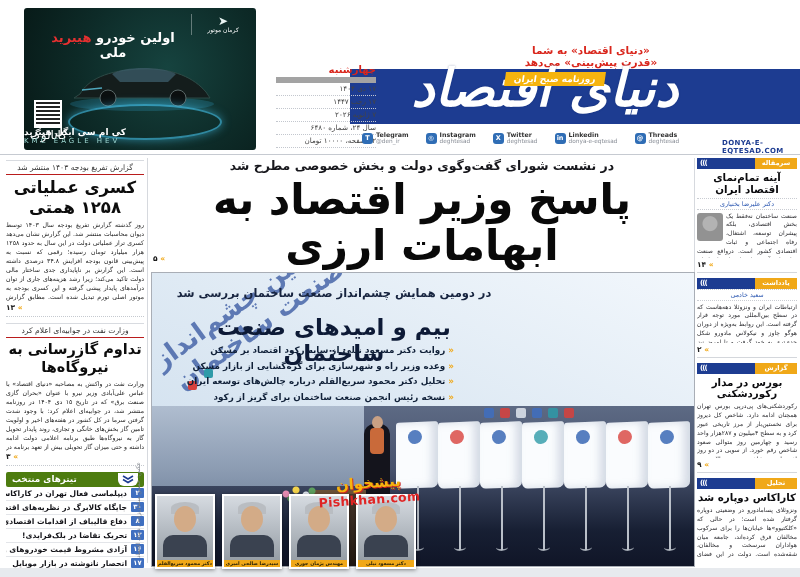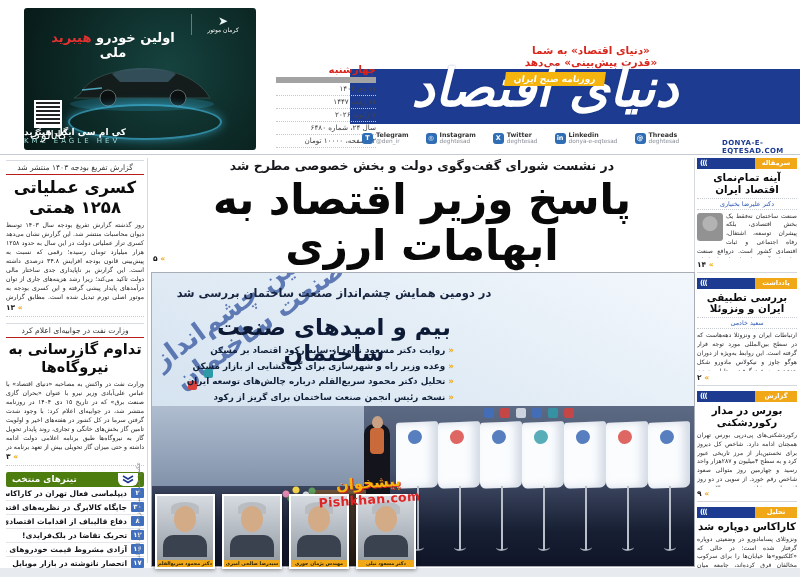--- a/index.html
+++ b/index.html
@@ -423,21 +423,20 @@
         <div class="sb-author">دکتر علیرضا بختیاری</div>
         <p class="sb-body"><span class="mug"></span><span>صنعت ساختمان نه‌فقط یک بخش اقتصادی، بلکه پیشران توسعه، اشتغال، رفاه اجتماعی و ثبات اقتصادی کشور است. درواقع صنعت ساختمان آینه تمام‌نمای اقتصاد ایران است.</span></p>
         <div class="sb-ref"><span>۱۴</span> <span class="mark">«</span></div>
       </section>
 
       <section class="sb">
         <div class="sb-head">
           <div class="sb-blue"></div>
           <div class="sb-tab">یادداشت</div>
         </div>
-        <h3 class="sb-title">بررسی تطبیقی ایران و ونزوئلا</h3>
         <div class="sb-author">سعید خادمی</div>
         <p class="sb-body"><span>ارتباطات ایران و ونزوئلا دهه‌هاست که در سطح بین‌المللی مورد توجه قرار گرفته است. این روابط به‌ویژه از دوران هوگو چاوز و نیکولاس مادورو شکل جدی‌تری به خود گرفت و تا امروز نیز ادامه دارد.</span></p>
         <div class="sb-ref"><span>۲</span> <span class="mark">«</span></div>
       </section>
 
       <section class="sb">
         <div class="sb-head">
           <div class="sb-blue"></div>
           <div class="sb-tab">گزارش</div>
         </div>

